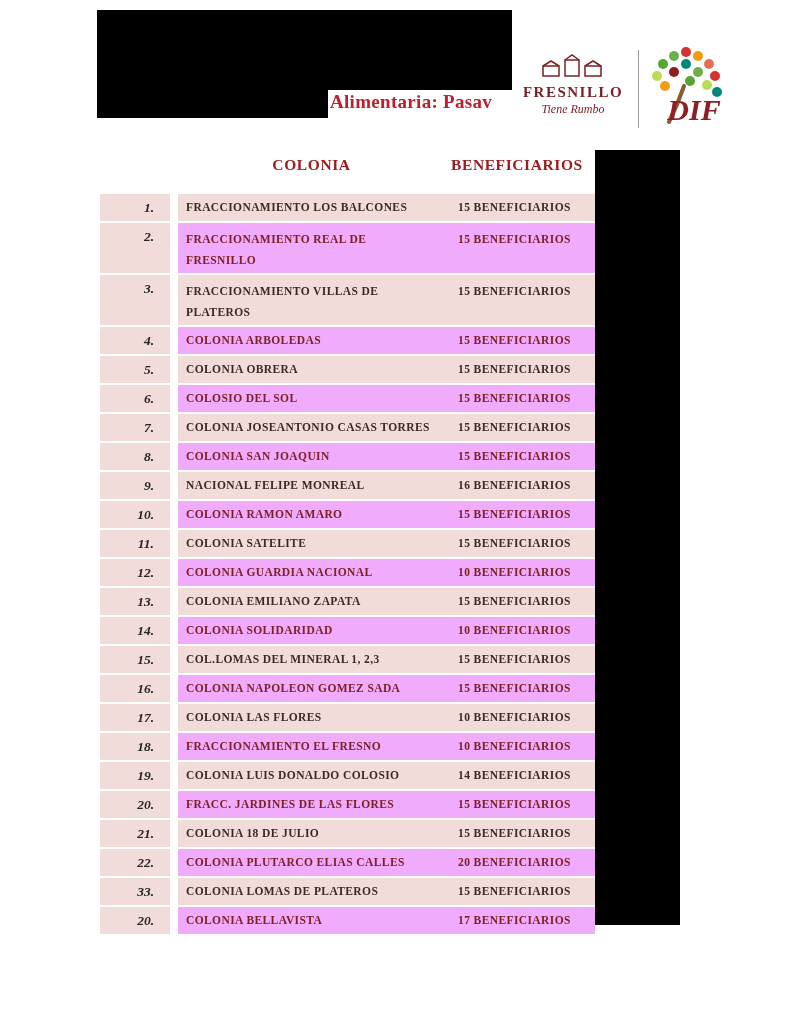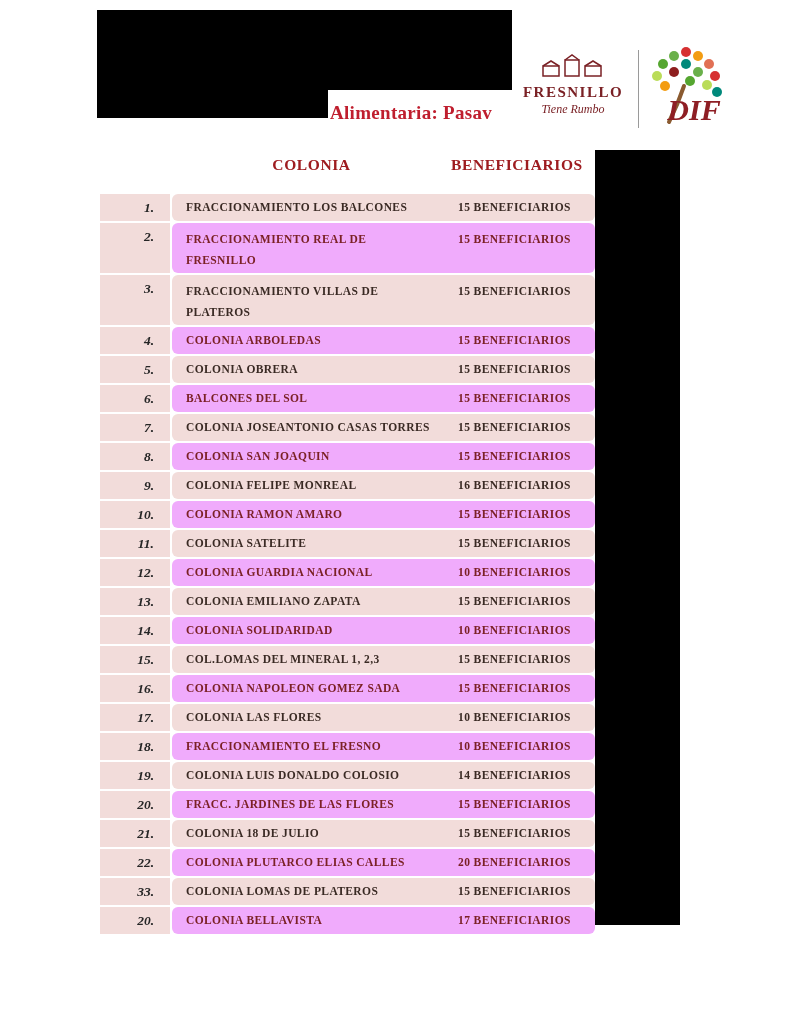--- a/index.html
+++ b/index.html
@@ -8,21 +8,21 @@
     font-family:"Liberation Serif", serif; overflow:hidden;
   }
   
   .redact { position:absolute; background:#000; }
   .redact-top      { left:97px;  top:10px;  width:415px; height:80px; }
   .redact-title    { left:97px;  top:90px;  width:231px; height:28px; }
   .redact-rightcol { left:595px; top:150px; width:85px;  height:775px; }
 
   
   .doc-title {
-    position:absolute; left:330px; top:100px; height:26px; line-height:26px;
+    position:absolute; left:330px; top:89px; height:26px; line-height:26px;
     font-size:19px; font-weight:bold; color:#bf1e2e; letter-spacing:.3px;
     white-space:nowrap;
   }
 
   
   .logo-fresnillo { position:absolute; left:513px; top:54px; width:120px; text-align:center; color:#7a2125; }
   .logo-fresnillo .brand { font-size:15px; font-weight:bold; letter-spacing:1.5px; margin-top:2px; }
   .logo-fresnillo .tagline { font-size:12px; font-style:italic; margin-top:1px; }
   .logo-divider { position:absolute; left:638px; top:50px; width:1px; height:78px; background:#9a9a9a; }
   .logo-dif { position:absolute; left:646px; top:40px; width:84px; height:90px; }
@@ -37,22 +37,22 @@
 
   .row { display:flex; height:27px; margin-bottom:2px; }
   .row.tall { height:50px; }
   .cell-num {
     width:70px; background:#f2dcda; box-sizing:border-box;
     display:flex; align-items:center; justify-content:flex-end; padding-right:16px;
     font-style:italic; font-weight:bold; font-size:13.5px; color:#262626;
   }
   .row.tall .cell-num { align-items:flex-start; padding-top:6px; }
   .cell-main {
-    flex:1; margin-left:2px; background:#f2dcda; box-sizing:border-box;
-    display:flex; align-items:center; padding-left:14px;border-radius:6px;
+    flex:1; margin-left:8px; background:#f2dcda; box-sizing:border-box;
+    display:flex; align-items:center; padding-left:8px;
   }
   .row.tall .cell-main { align-items:flex-start; padding-top:6px; }
   .colonia {
     width:272px; font-weight:bold; font-size:11.5px; letter-spacing:.4px;
     color:#3a2a24; white-space:pre-line; line-height:21px;
   }
   .benef {
     flex:1; font-weight:bold; font-size:11.5px; letter-spacing:.4px;
     color:#3a2a24; line-height:21px;
   }
@@ -157,21 +157,21 @@
       <div class="cell-num">5.</div>
       <div class="cell-main">
         <div class="colonia">COLONIA OBRERA</div>
         <div class="benef">15 BENEFICIARIOS</div>
       </div>
     </div>
 
     <div class="row redacted">
       <div class="cell-num">6.</div>
       <div class="cell-main">
-        <div class="colonia">BALCONES DEL SOL</div>
+        <div class="colonia">COLOSIO DEL SOL</div>
         <div class="benef">15 BENEFICIARIOS</div>
       </div>
     </div>
 
     <div class="row">
       <div class="cell-num">7.</div>
       <div class="cell-main">
         <div class="colonia">COLONIA JOSEANTONIO CASAS TORRES</div>
         <div class="benef">15 BENEFICIARIOS</div>
       </div>
@@ -181,21 +181,21 @@
       <div class="cell-num">8.</div>
       <div class="cell-main">
         <div class="colonia">COLONIA SAN JOAQUIN</div>
         <div class="benef">15 BENEFICIARIOS</div>
       </div>
     </div>
 
     <div class="row">
       <div class="cell-num">9.</div>
       <div class="cell-main">
-        <div class="colonia">COLONIA FELIPE MONREAL</div>
+        <div class="colonia">NACIONAL FELIPE MONREAL</div>
         <div class="benef">16 BENEFICIARIOS</div>
       </div>
     </div>
 
     <div class="row redacted">
       <div class="cell-num">10.</div>
       <div class="cell-main">
         <div class="colonia">COLONIA RAMON AMARO</div>
         <div class="benef">15 BENEFICIARIOS</div>
       </div>

